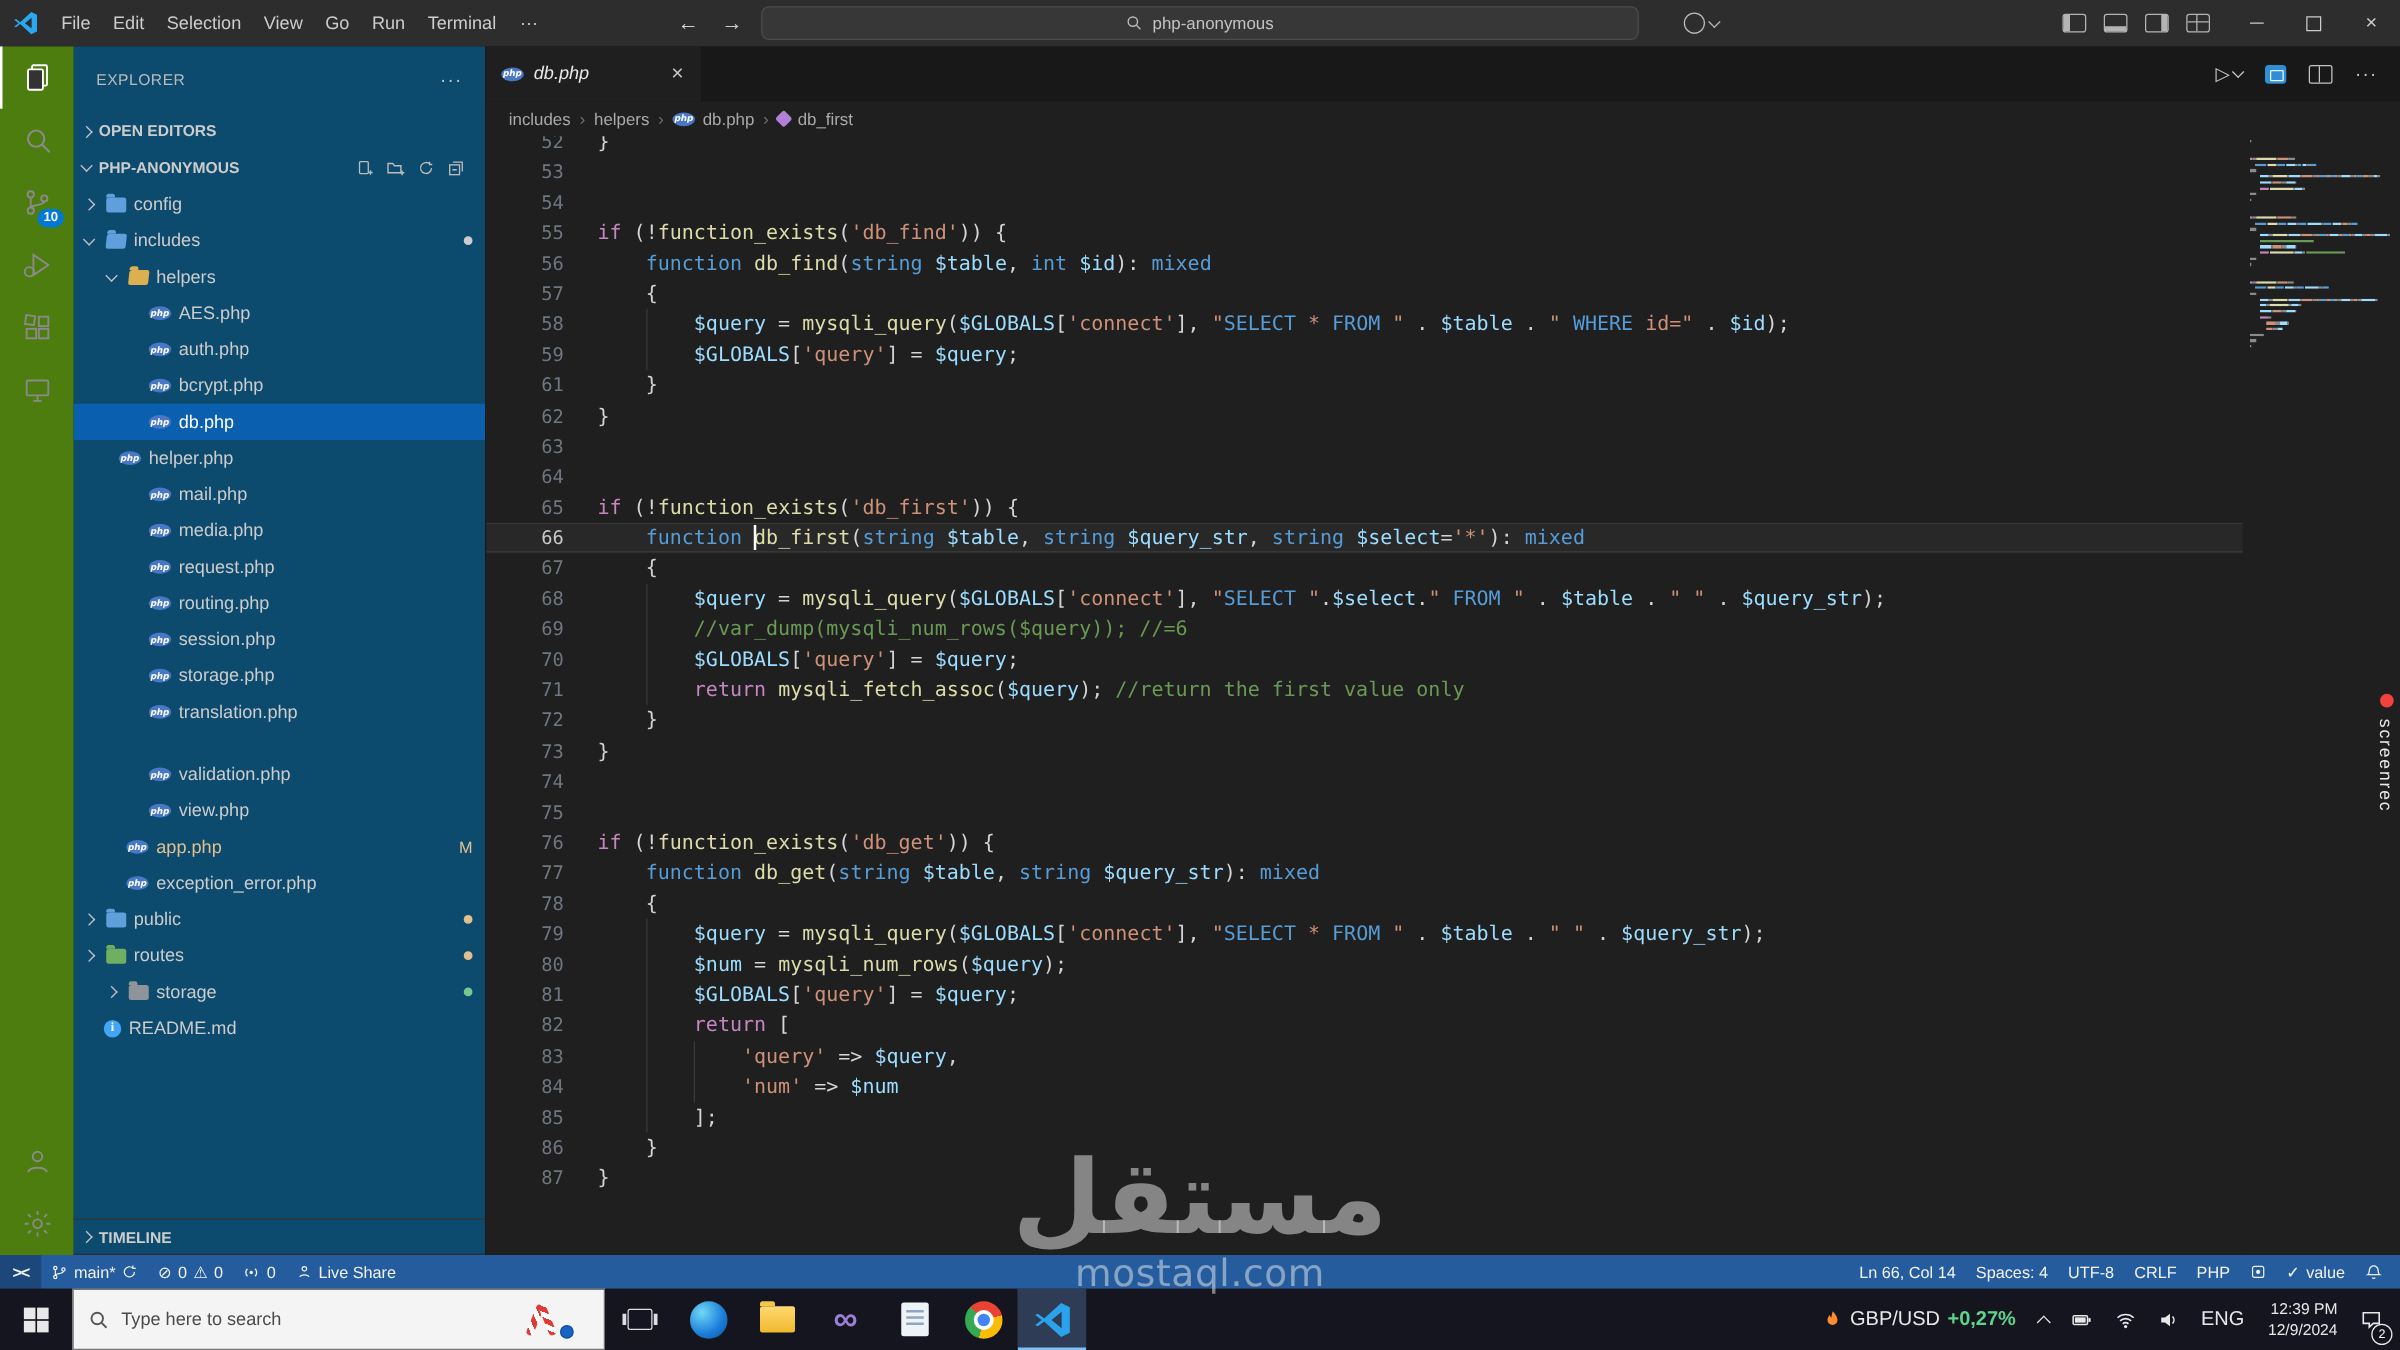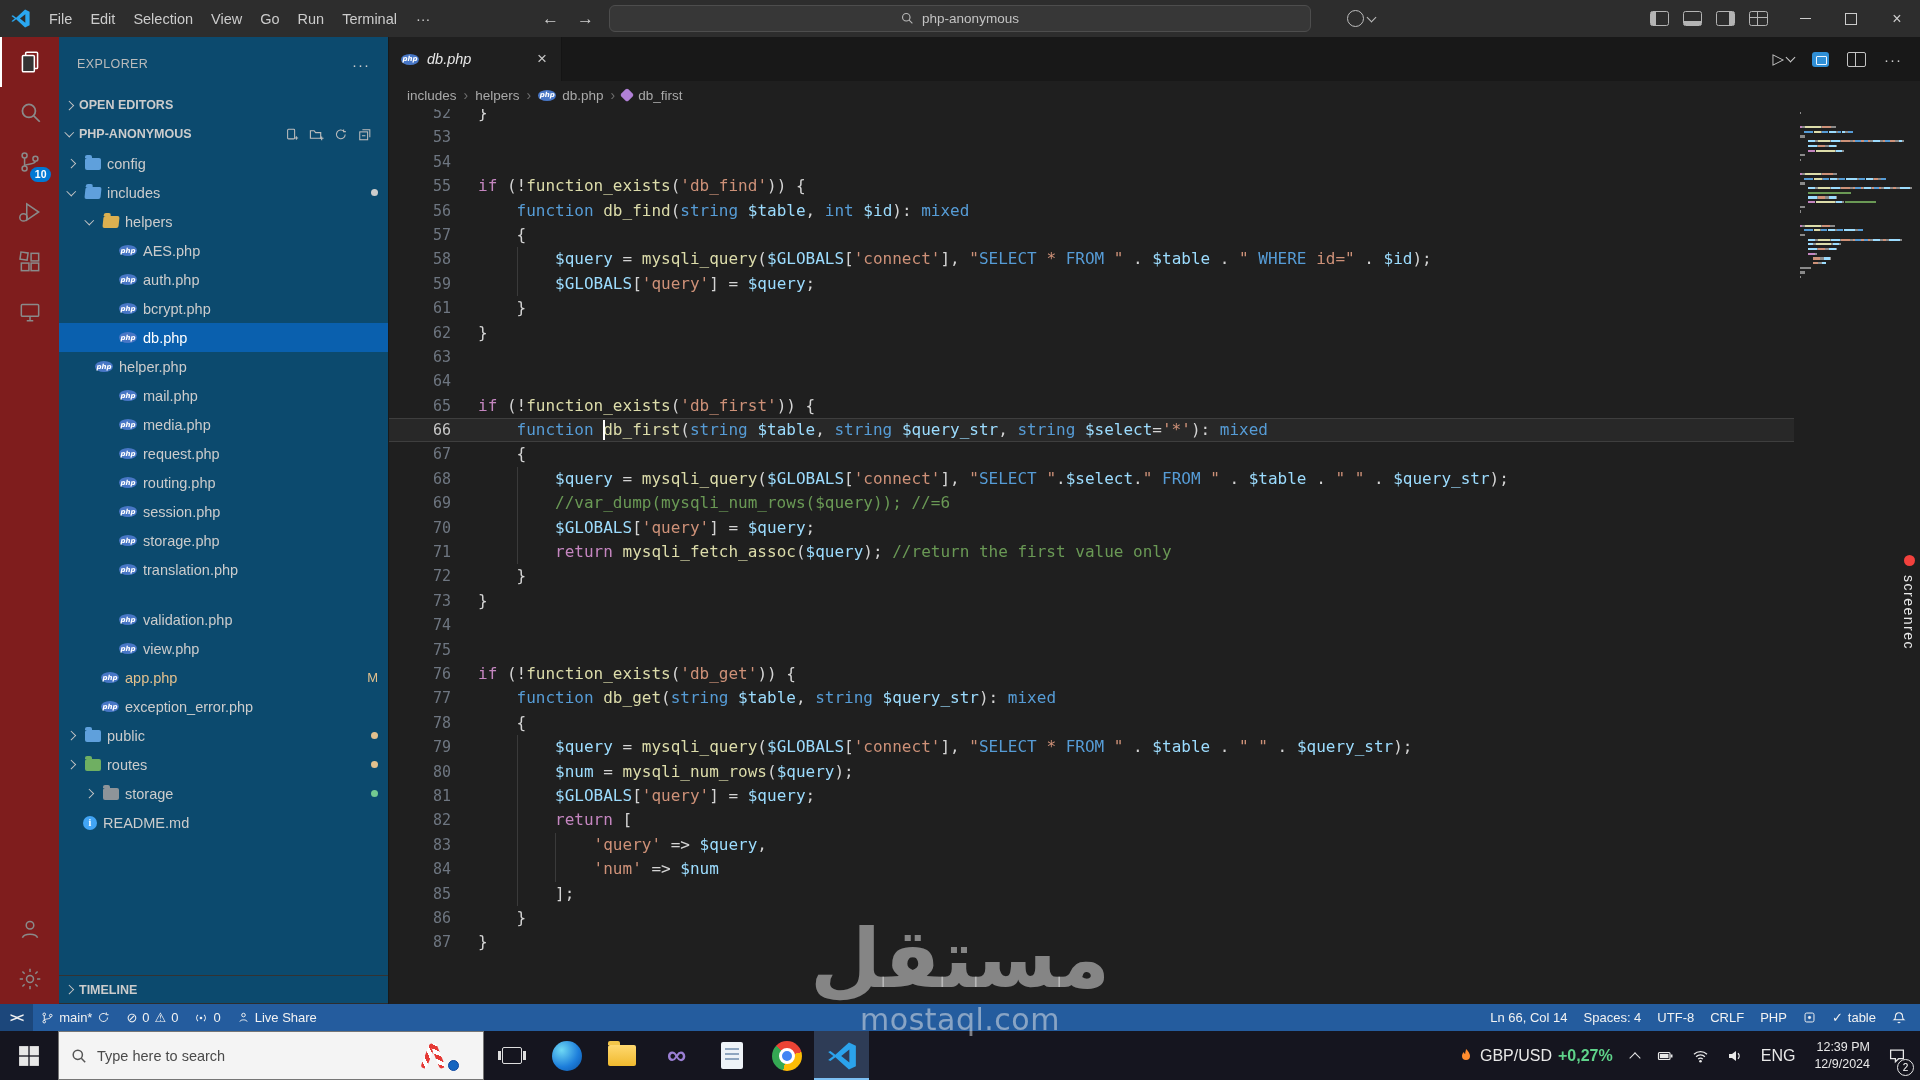--- a/index.html
+++ b/index.html
@@ -26,21 +26,21 @@
   .lay.grid::before{content:"";position:absolute;left:7px;top:0;bottom:0;width:1.3px;background:#b4b4b4;}
   .lay.grid::after{content:"";position:absolute;left:0;right:0;top:5px;height:1.3px;background:#b4b4b4;}
   .win-btn{width:46px;height:37px;display:flex;align-items:center;justify-content:center;color:#cccccc;font-size:16px;}
   .wc-min::before{content:"";width:11px;height:1.3px;background:#ccc;}
   .wc-max::before{content:"";width:10px;height:10px;border:1.3px solid #ccc;}
 
   
   .main{position:absolute;top:37px;bottom:76px;left:0;right:0;display:flex;}
 
   
-  .activitybar{width:59px;background:#7f1d1d;display:flex;flex-direction:column;align-items:flex-end;flex:none;}
+  .activitybar{width:59px;background:#4d7c0f;display:flex;flex-direction:column;align-items:flex-end;flex:none;}
   .act-item{width:59px;height:50px;display:flex;align-items:center;justify-content:center;color:#8a8a8a;position:relative;}
   .act-item.active{color:#ffffff;box-shadow:inset 2px 0 0 #ffffff;}
   .act-badge{position:absolute;right:8px;bottom:5px;background:#0078d4;color:#fff;font-size:10.5px;padding:0 4.5px;border-radius:9px;line-height:15px;font-weight:700;}
   .act-spacer{flex:1;}
 
   
   .sidebar{width:329px;background:#0c4a6e;display:flex;flex-direction:column;color:#cccccc;font-size:14.5px;flex:none;border-right:1px solid #191919;}
   .sb-title{height:54px;display:flex;align-items:center;padding:0 18px;font-size:12.5px;letter-spacing:.4px;color:#bbbbbb;}
   .sb-title .more{margin-left:auto;font-size:15px;letter-spacing:1px;color:#cccccc;}
   .section-row{height:28px;display:flex;align-items:center;font-weight:700;font-size:12.5px;padding:0 4px;color:#cccccc;gap:2px;}
@@ -606,21 +606,21 @@
           <span>PHP</span>
         </div>
       <div class="sb-item">
         <svg width="13" height="13" viewBox="0 0 16 16" fill="none" stroke="#f2f2f2" stroke-width="1.2">
             <rect x="2.5" y="2.5" width="11" height="11" rx="2"></rect>
             <circle cx="8" cy="8" r="1.4" fill="#f2f2f2"></circle>
           </svg>
       </div>
       <div class="sb-item">
         <span>✓</span>
-        <span>table</span>
+        <span>value</span>
       </div>
       <div class="sb-item">
         <svg width="14" height="14" viewBox="0 0 16 16" fill="none" stroke="#f2f2f2" stroke-width="1.2">
             <path d="M8 2a4 4 0 0 0-4 4c0 3-1.5 4-1.5 4h11S12 9 12 6a4 4 0 0 0-4-4Z"></path>
             <path d="M6.7 12.5a1.4 1.4 0 0 0 2.6 0"></path>
           </svg>
       </div>
     </div>
   </footer>
 

